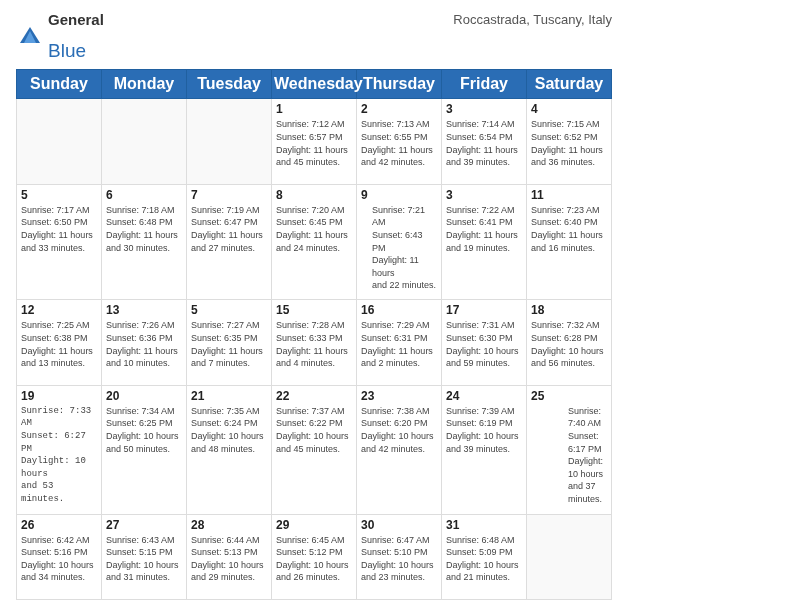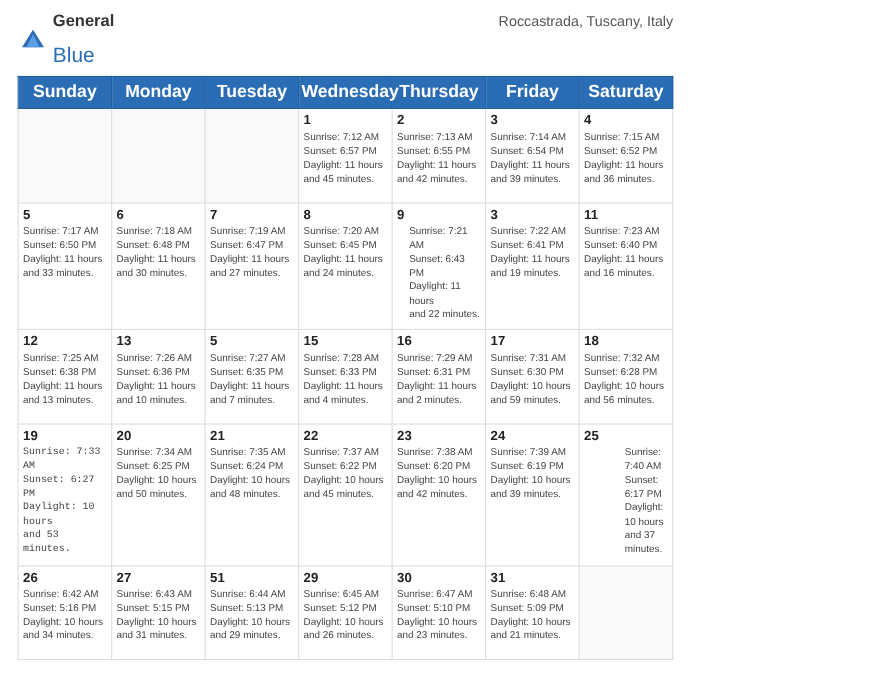--- a/index.html
+++ b/index.html
@@ -332,21 +332,21 @@
 and 34 minutes.</div>
           </td>
           <td>
             <div class="day-number">27</div>
             <div class="day-info" style="white-space: pre-line;">Sunrise: 6:43 AM
 Sunset: 5:15 PM
 Daylight: 10 hours
 and 31 minutes.</div>
           </td>
           <td>
-            <div class="day-number">51</div>
+            <div class="day-number">28</div>
             <div class="day-info" style="white-space: pre-line;">Sunrise: 6:44 AM
 Sunset: 5:13 PM
 Daylight: 10 hours
 and 29 minutes.</div>
           </td>
           <td>
             <div class="day-number">29</div>
             <div class="day-info" style="white-space: pre-line;">Sunrise: 6:45 AM
 Sunset: 5:12 PM
 Daylight: 10 hours

